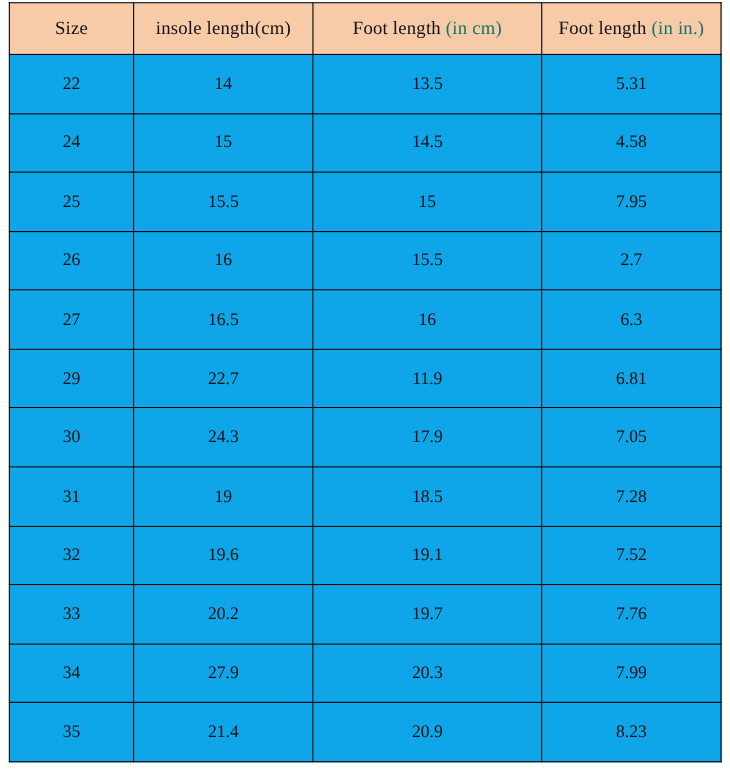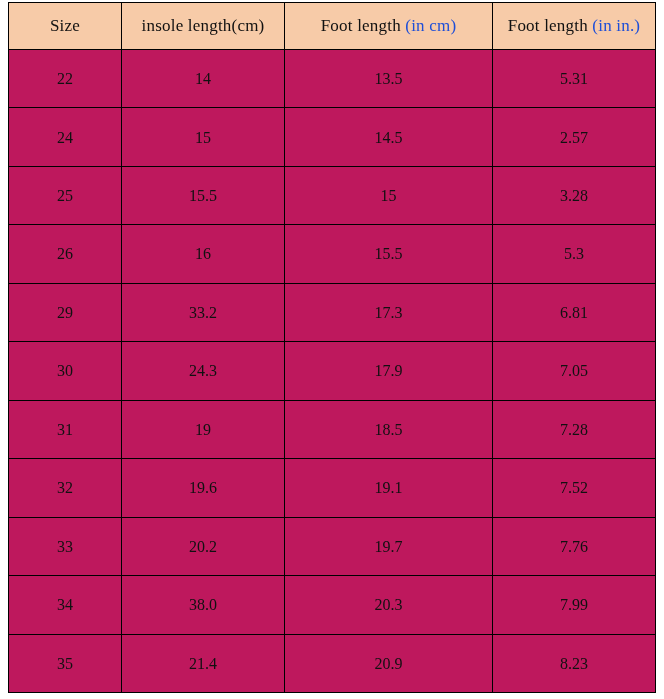--- a/index.html
+++ b/index.html
@@ -43,26 +43,26 @@
     line-height: 1.2;
     margin-top: 30px;
   }
   table.size-chart thead th {
     background: #F7CBA8;
     height: 46px;
     font-size: 17px;
     letter-spacing: 0.2px;
   }
   table.size-chart tbody td {
-    background: #be185d;
+    background: #0ea5e9;
     height: 46px;
     font-size: 16px;
   }
   .unit-accent {
-    color: #1d4ed8;
+    color: #0f766e;
   }
 </style>
 </head>
 <body>
 
 <div id="size-chart-wrap">
   <table class="size-chart">
     <colgroup>
       <col class="c-size">
       <col class="c-insole">
@@ -89,38 +89,44 @@
       <tr>
         <td>22</td>
         <td>14</td>
         <td>13.5</td>
         <td>5.31</td>
       </tr>
       <tr>
         <td>24</td>
         <td>15</td>
         <td>14.5</td>
-        <td>2.57</td>
+        <td>4.58</td>
       </tr>
       <tr>
         <td>25</td>
         <td>15.5</td>
         <td>15</td>
-        <td>3.28</td>
+        <td>7.95</td>
       </tr>
       <tr>
         <td>26</td>
         <td>16</td>
         <td>15.5</td>
-        <td>5.3</td>
+        <td>2.7</td>
+      </tr>
+      <tr>
+        <td>27</td>
+        <td>16.5</td>
+        <td>16</td>
+        <td>6.3</td>
       </tr>
       <tr>
         <td>29</td>
-        <td>33.2</td>
-        <td>17.3</td>
+        <td>22.7</td>
+        <td>11.9</td>
         <td>6.81</td>
       </tr>
       <tr>
         <td>30</td>
         <td>24.3</td>
         <td>17.9</td>
         <td>7.05</td>
       </tr>
       <tr>
         <td>31</td>
@@ -135,21 +141,21 @@
         <td>7.52</td>
       </tr>
       <tr>
         <td>33</td>
         <td>20.2</td>
         <td>19.7</td>
         <td>7.76</td>
       </tr>
       <tr>
         <td>34</td>
-        <td>38.0</td>
+        <td>27.9</td>
         <td>20.3</td>
         <td>7.99</td>
       </tr>
       <tr>
         <td>35</td>
         <td>21.4</td>
         <td>20.9</td>
         <td>8.23</td>
       </tr>
     </tbody>

